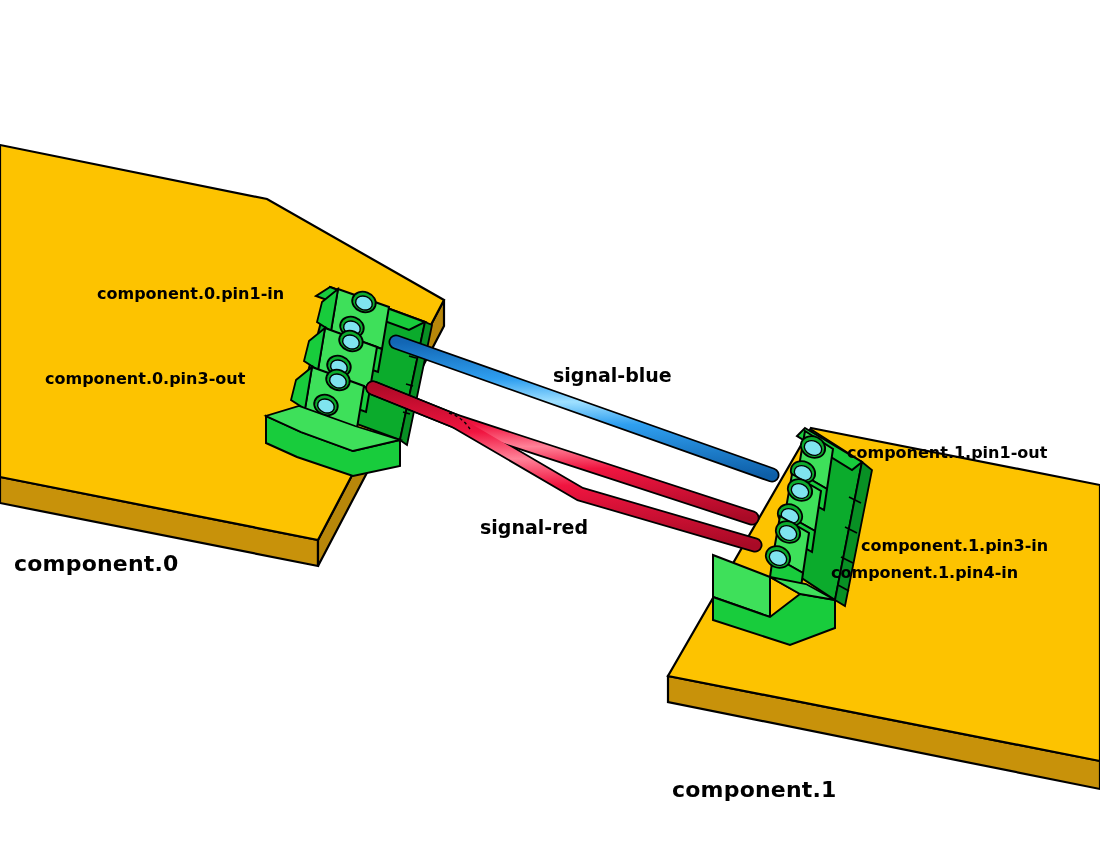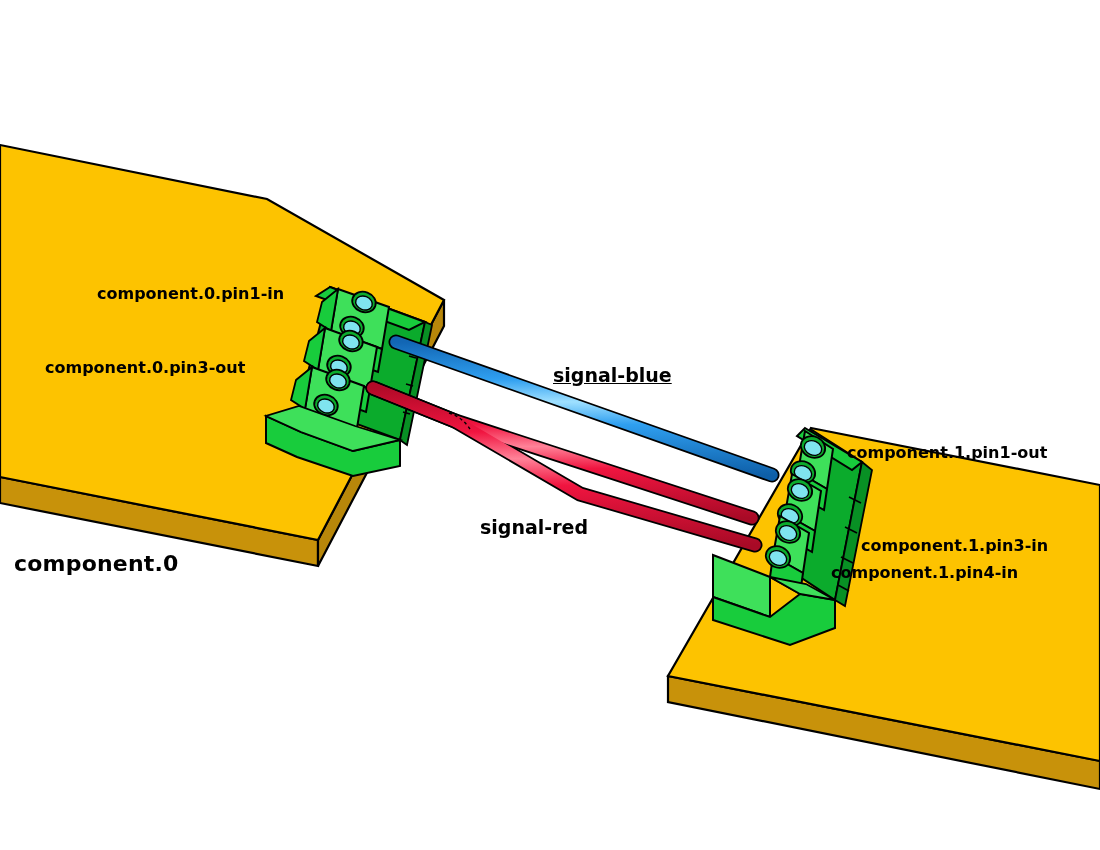--- a/index.html
+++ b/index.html
@@ -162,28 +162,29 @@
       <path d="M 373,388 L 455,421 L 752,518" fill="none" stroke="#000000" stroke-width="15" stroke-linecap="round" stroke-linejoin="round"></path>
       <path d="M 373,388 L 455,421 L 580,494 L 755,545" fill="none" stroke="#000000" stroke-width="15" stroke-linecap="round" stroke-linejoin="round"></path>
       <path d="M 373,388 L 455,421 L 752,518" fill="none" stroke="url(#redWire)" stroke-width="11.5" stroke-linecap="round" stroke-linejoin="round"></path>
       <path d="M 373,388 L 455,421 L 580,494 L 755,545" fill="none" stroke="url(#redWire)" stroke-width="11.5" stroke-linecap="round" stroke-linejoin="round"></path>
       <path d="M 449,413 Q 462,417 470,429" fill="none" stroke="#000000" stroke-width="1.4" stroke-dasharray="3 3"></path>
     </g>
   </svg>
 
   <div class="lbl pinlbl" style="left:97px;top:286px;">component.0.pin1-in</div>
 
-  <div class="lbl pinlbl" style="left:45px;top:360px;">component.0.pin3-out</div>
+  <div class="lbl pinlbl" style="left:45px;top:371px;">component.0.pin3-out</div>
 
   <div class="lbl pinlbl" style="left:847px;top:445px;">component.1.pin1-out</div>
 
   <div class="lbl pinlbl" style="left:849px;top:538px;margin-left:12px;">component.1.pin3-in</div>
 
   <div class="lbl pinlbl" style="left:831px;top:565px;">component.1.pin4-in</div>
 
-  <div class="lbl wirelbl" style="left:553px;top:366px;text-decoration:underline;">signal-blue</div>
+  <div class="lbl wirelbl" style="left:553px;top:366px;">signal-blue</div>
 
   <div class="lbl wirelbl" style="left:480px;top:518px;">signal-red</div>
 
   <div class="lbl boardlbl" style="left:14px;top:553px;">component.0</div>
 
+  <div class="lbl boardlbl" style="left:672px;top:779px;">component.1</div>
 
 </div>
 
 </body></html>

